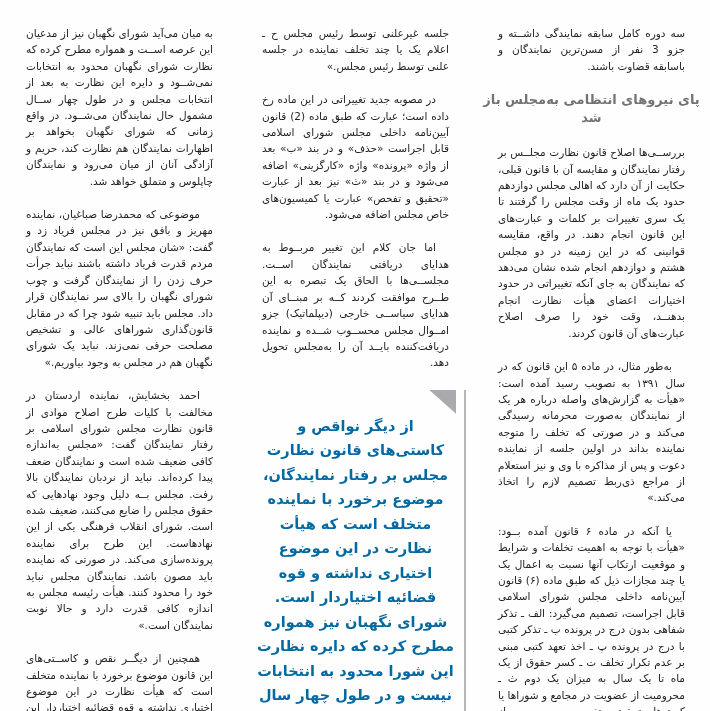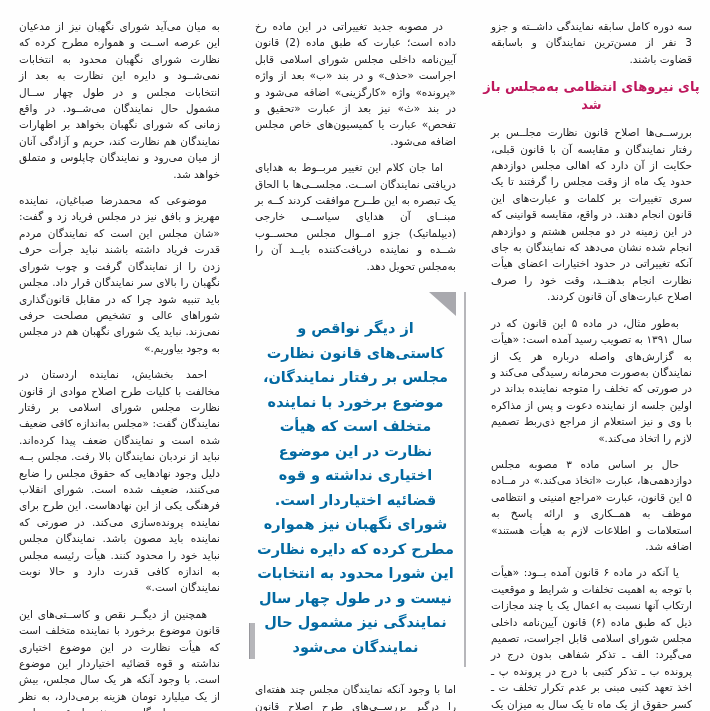--- a/index.html
+++ b/index.html
@@ -19,29 +19,29 @@
   }
   .col{
     flex:0 0 auto;
     width:221px;
     font-size:10.5px;
     line-height:16.4px;
     text-align:justify;
     overflow:hidden;
     height:703px;
   }
-  .col p{margin:10px;text-indent:13px;}
+  .col p{margin:17px;text-indent:13px;}
   .col p.cont{text-indent:0;}
   .heading-red{
     font-weight:bold;
     text-align:center;
     font-size:13px;
     line-height:18px;
     margin:11px 0 7px 0;
-    color:#be185d;
+    color:#737373;
   }
   
   .pullquote{
     position:relative;
     margin:16px 2px 18px 8px;
     padding:26px 10px 4px 4px;
   }
   .pullquote .pq-text{
     font-weight:bold;
     font-size:14.5px;
@@ -74,25 +74,25 @@
 </head>
 <body>
 
 <div class="page">
 
   <div class="col">
     <p class="cont">سه دوره کامل سابقه نمایندگی داشــته و جزو 3 نفر از مسن‌ترین نمایندگان و باسابقه قضاوت باشند.</p>
     <div class="heading-red">پای نیروهای انتظامی به‌مجلس باز شد</div>
     <p class="cont">بررســی‌ها اصلاح قانون نظارت مجلــس بر رفتار نمایندگان و مقایسه آن با قانون قبلی، حکایت از آن دارد که اهالی مجلس دوازدهم حدود یک ماه از وقت مجلس را گرفتند تا یک سری تغییرات بر کلمات و عبارت‌های این قانون انجام دهند. در واقع، مقایسه قوانینی که در این زمینه در دو مجلس هشتم و دوازدهم انجام شده نشان می‌دهد که نمایندگان به جای آنکه تغییراتی در حدود اختیارات اعضای هیأت نظارت انجام بدهنــد، وقت خود را صرف اصلاح عبارت‌های آن قانون کردند.</p>
     <p>به‌طور مثال، در ماده ۵ این قانون که در سال ۱۳۹۱ به تصویب رسید آمده است: «هیأت به گزارش‌های واصله درباره هر یک از نمایندگان به‌صورت محرمانه رسیدگی می‌کند و در صورتی که تخلف را متوجه نماینده بداند در اولین جلسه از نماینده دعوت و پس از مذاکره با وی و نیز استعلام از مراجع ذی‌ربط تصمیم لازم را اتخاذ می‌کند.»</p>
-    <p>حال بر اساس ماده ۳ مصوبه مجلس دوازدهمی‌ها، عبارت «اتخاذ می‌کند.» در مــاده ۵ این قانون، عبارت «مراجع امنیتی و انتظامی موظف به همــکاری و ارائه پاسخ به استعلامات و اطلاعات لازم به هیأت هستند» اضافه شد.</p>
     <p>یا آنکه در ماده ۶ قانون آمده بــود: «هیأت با توجه به اهمیت تخلفات و شرایط و موقعیت ارتکاب آنها نسبت به اعمال یک یا چند مجازات ذیل که طبق ماده (۶) قانون آیین‌نامه داخلی مجلس شورای اسلامی قابل اجراست، تصمیم می‌گیرد: الف ـ تذکر شفاهی بدون درج در پرونده ب ـ تذکر کتبی با درج در پرونده پ ـ اخذ تعهد کتبی مبنی بر عدم تکرار تخلف ت ـ کسر حقوق از یک ماه تا یک سال به میزان یک دوم ث ـ محرومیت از عضویت در مجامع و شوراها یا کمیته‌های تحقیق و تفحص ج ـ محرومیت از نامزدی برای عضویت در هیأت رئیسه مجلس و هیأت رئیسه کمیسیون‌ها چ ـ اعلام یک یا چند تخلف نماینده در</p>
   </div>
 
   <div class="col">
+    <p class="cont">جلسه غیرعلنی توسط رئیس مجلس ح ـ اعلام یک یا چند تخلف نماینده در جلسه علنی توسط رئیس مجلس.»</p>
     <p>در مصوبه جدید تغییراتی در این ماده رخ داده است؛ عبارت که طبق ماده (2) قانون آیین‌نامه داخلی مجلس شورای اسلامی قابل اجراست «حذف» و در بند «ب» بعد از واژه «پرونده» واژه «کارگزینی» اضافه می‌شود و در بند «ث» نیز بعد از عبارت «تحقیق و تفحص» عبارت یا کمیسیون‌های خاص مجلس اضافه می‌شود.</p>
     <p>اما جان کلام این تغییر مربــوط به هدایای دریافتی نمایندگان اســت. مجلســی‌ها با الحاق یک تبصره به این طــرح موافقت کردند کــه بر مبنــای آن هدایای سیاســی خارجی (دیپلماتیک) جزو امــوال مجلس محســوب شــده و نماینده دریافت‌کننده بایــد آن را به‌مجلس تحویل دهد.</p>
 
     <div class="pullquote">
       <span class="pq-fold"></span>
       <span class="pq-bar-right"></span>
       <span class="pq-bar-left"></span>
       <div class="pq-text">از دیگر نواقص و کاستی‌های قانون نظارت مجلس بر رفتار نمایندگان، موضوع برخورد با نماینده متخلف است که هیأت نظارت در این موضوع اختیاری نداشته و قوه قضائیه اختیاردار است. شورای نگهبان نیز همواره مطرح کرده که دایره نظارت این شورا محدود به انتخابات نیست و در طول چهار سال نمایندگی نیز مشمول حال نمایندگان می‌شود</div>
     </div>
 

